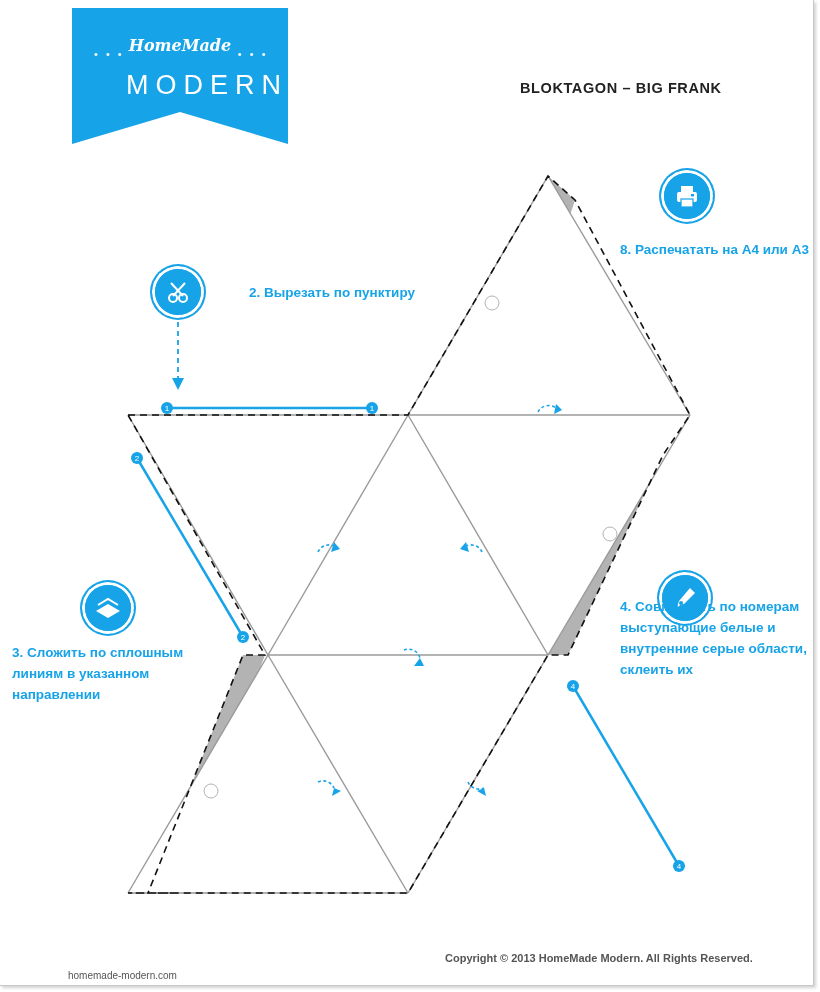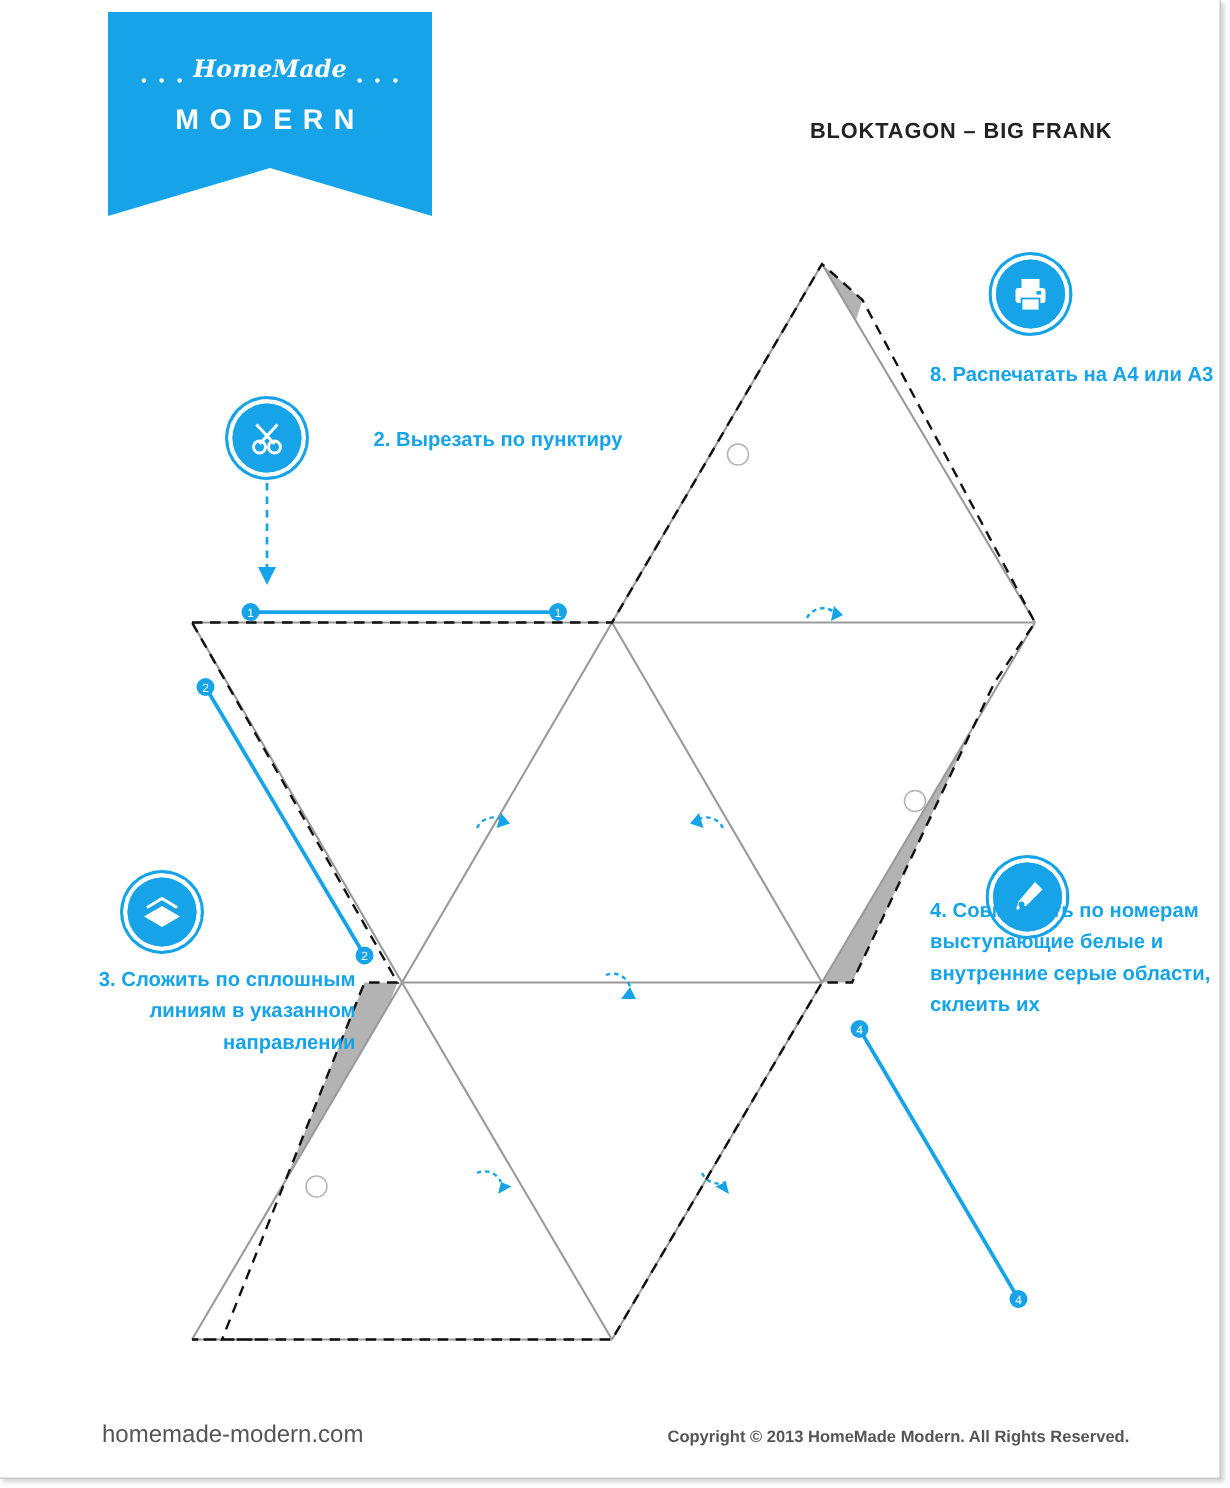--- a/index.html
+++ b/index.html
@@ -49,25 +49,25 @@
     font-family: "DejaVu Serif", serif;
     font-style: italic;
     font-weight: bold;
     font-size: 16px;
   }
   #logo .modern {
     position: absolute;
     top: 62px;
     left: 0;
     width: 100%;
-    text-align: center;
+    text-align: right;
     color: #ffffff;
-    font-size: 19px;
+    font-size: 27px;
     letter-spacing: 7px;
-    font-weight: 700;
+    font-weight: 400;
   }
   #logo .dot-left, #logo .dot-right {
     position: absolute;
     top: 40px;
     color: #ffffff;
     font-size: 11px;
     letter-spacing: 2.5px;
   }
   #logo .dot-left { left: 22px; }
   #logo .dot-right { right: 20px; }
@@ -75,21 +75,20 @@
   
   #doc-title {
     position: absolute;
     left: 520px;
     top: 80px;
     font-size: 14.5px;
     font-weight: bold;
     color: #222222;
     letter-spacing: 0.6px;
     white-space: nowrap;
-    margin-left: 20px;
   }
 
   
   .badge {
     position: absolute;
     width: 56px;
     height: 56px;
     border-radius: 50%;
     background: #17a3e8;
     border: 2px dashed #17a3e8;
@@ -113,31 +112,31 @@
     line-height: 1.55;
   }
 
   #badge-print { left: 659px; top: 168px; }
   #text-print  { left: 620px; top: 240px; width: 190px; }
 
   #badge-cut { left: 150px; top: 264px; }
   #text-cut  { left: 212px; top: 283px; width: 230px; margin-left: 37px; }
 
   #badge-fold { left: 80px; top: 580px; }
-  #text-fold  { left: 12px; top: 643px; width: 225px; text-align: right; }
+  #text-fold  { left: 12px; top: 643px; width: 225px; }
 
   #badge-glue { left: 657px; top: 570px; }
   #text-glue  { left: 620px; top: 597px; width: 195px; }
 
   
   #footer-left {
     position: absolute;
     left: 68px;
-    top: 948px;
-    font-size: 16px;
+    top: 970px;
+    font-size: 10px;
     color: #555555;
   }
   #footer-right {
     position: absolute;
     left: 432px;
     top: 952px;
     font-size: 11px;
     color: #555555;
     font-weight: bold;
     margin-left: 13px;

